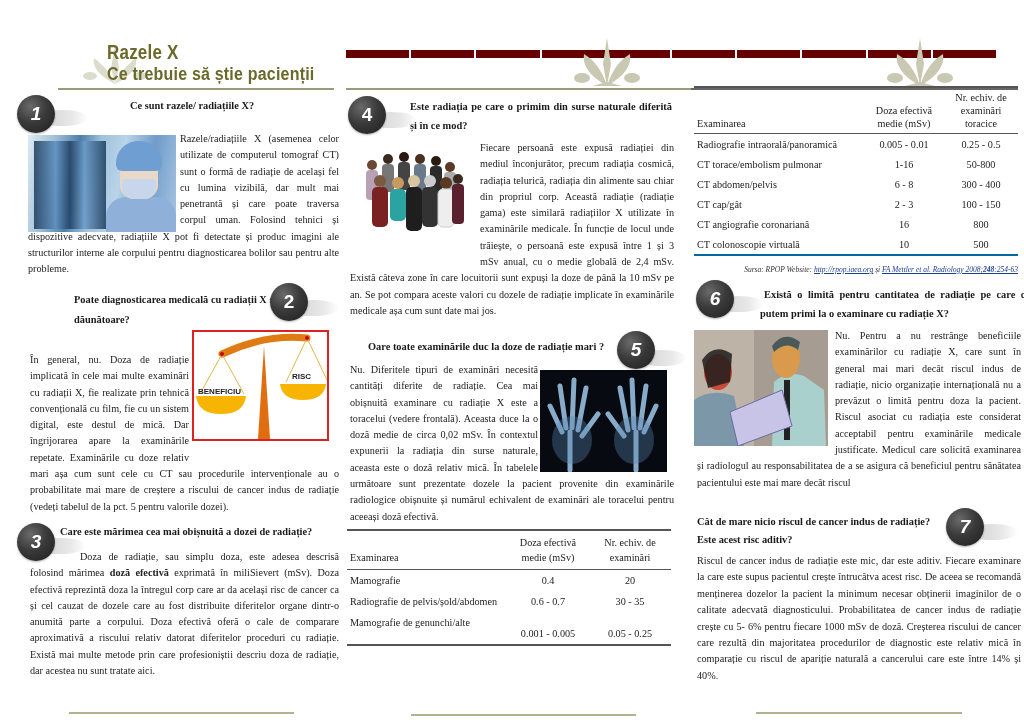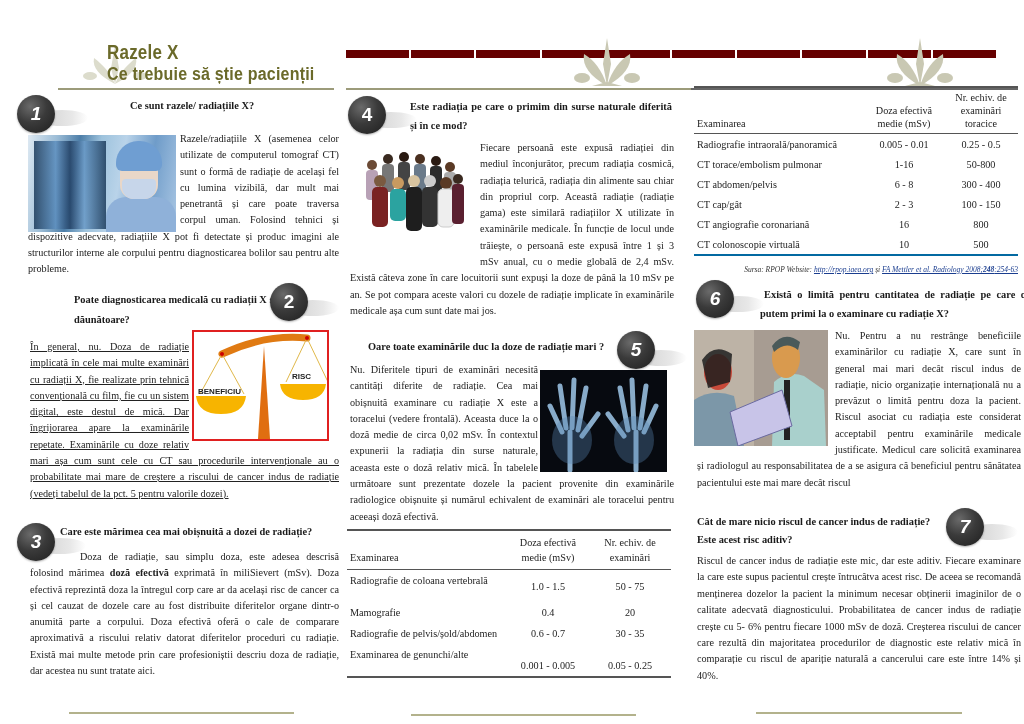--- a/index.html
+++ b/index.html
@@ -138,21 +138,21 @@
     <line x1="113" y1="6" x2="92" y2="50" stroke="#e0b84a" stroke-width="1"></line>
     <line x1="113" y1="6" x2="134" y2="50" stroke="#e0b84a" stroke-width="1"></line>
     <path d="M2 64 L52 64 Q50 82 27 82 Q4 82 2 64Z" fill="#f7b400"></path>
     <path d="M86 52 L132 52 Q130 68 109 68 Q88 68 86 52Z" fill="#f7b400"></path>
     <circle cx="28" cy="22" r="2" fill="#c00"></circle>
       <circle cx="113" cy="6" r="2" fill="#c00"></circle>
     <text x="4" y="62" font-family="Liberation Sans, sans-serif" font-size="8" font-weight="bold" fill="#222">BENEFICIU</text>
     <text x="98" y="47" font-family="Liberation Sans, sans-serif" font-size="8" font-weight="bold" fill="#222">RISC</text>
   </svg>
 </div>
-<div class="abs just" style="left:30px;top:339px;width:309px;text-decoration:underline;">
+<div class="abs just" style="left:30px;top:352px;width:309px;">
   <div style="float:right;width:150px;height:112px;"></div><span>În general, nu. Doza de radiație implicată în cele mai multe examinări cu radiații X, fie realizate prin tehnică convențională cu film, fie cu un sistem digital, este destul de mică. Dar îngrijorarea apare la examinările repetate. Examinările cu doze relativ mari așa cum sunt cele cu CT sau procedurile intervenționale au o probabilitate mai mare de creștere a riscului de cancer indus de radiație (vedeți tabelul de la pct. 5 pentru valorile dozei).</span>
 </div>
 
 <div class="abs swoosh" style="left:34px;top:538px;"></div>
 <div class="abs badge" style="left:17px;top:523px;">3</div>
 <div class="abs q" style="left:60px;top:524px;">Care este mărimea cea mai obișnuită a dozei de radiație?</div>
 <div class="abs just" style="left:30px;top:549px;width:309px;text-indent:50px;">
   <span>Doza de radiație, sau simplu doza, este adesea descrisă folosind mărimea </span><span class="bold">doză efectivă</span><span> exprimată în miliSievert (mSv). Doza efectivă reprezintă doza la întregul corp care ar da același risc de cancer ca și cel cauzat de dozele care au fost distribuite diferitelor organe dintr-o anumită parte a corpului. Doza efectivă oferă o cale de comparare aproximativă a riscului relativ datorat diferitelor proceduri cu radiație. Există mai multe metode prin care profesioniștii descriu doza de radiație, dar acestea nu sunt tratate aici.</span>
 </div>
 
@@ -225,36 +225,31 @@
 <table class="abs t5">
   <thead>
     <tr>
       <th class="l" style="width:160px;">Examinarea</th>
       <th class="c" style="width:82px;">Doza efectivă medie (mSv)</th>
       <th class="c">Nr. echiv. de examinări</th>
     </tr>
   </thead>
   <tbody>
     <tr>
-        <td style="vertical-align:top;padding-bottom:14px;">Radiografie de coloana vertebrală</td>
-        <td class="c" style="vertical-align:middle;">1.0 - 1.5</td>
-        <td class="c">50 - 75</td>
-      </tr>
-    <tr>
         <td>Mamografie</td>
         <td class="c">0.4</td>
         <td class="c">20</td>
       </tr>
     <tr>
         <td>Radiografie de pelvis/șold/abdomen</td>
         <td class="c">0.6 - 0.7</td>
         <td class="c">30 - 35</td>
       </tr>
     <tr>
-        <td style="vertical-align:top;padding-bottom:14px;">Examinarea de genunchi/alte</td>
+        <td style="vertical-align:top;padding-bottom:14px;">Mamografie de genunchi/alte</td>
         <td class="c" style="vertical-align:bottom;">0.001 - 0.005</td>
         <td class="c" style="vertical-align:bottom;">0.05 - 0.25</td>
       </tr>
   </tbody>
 </table>
 
 <table class="abs t6">
   <thead>
     <tr>
       <th class="l" style="width:170px;">Examinarea</th>

